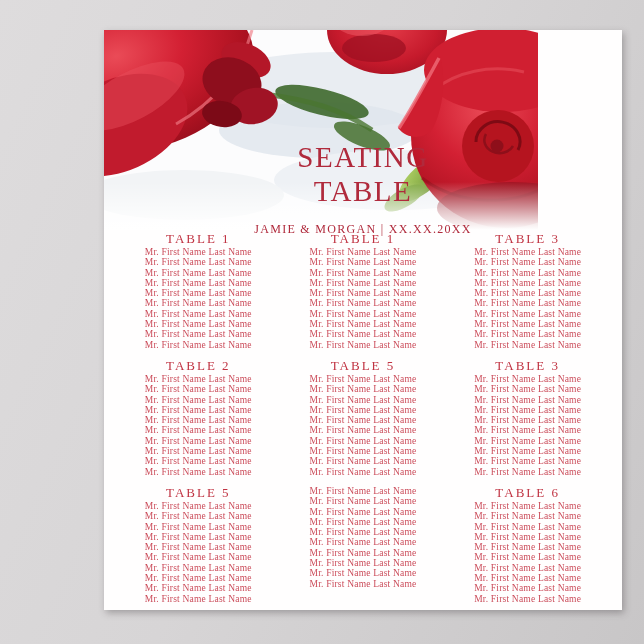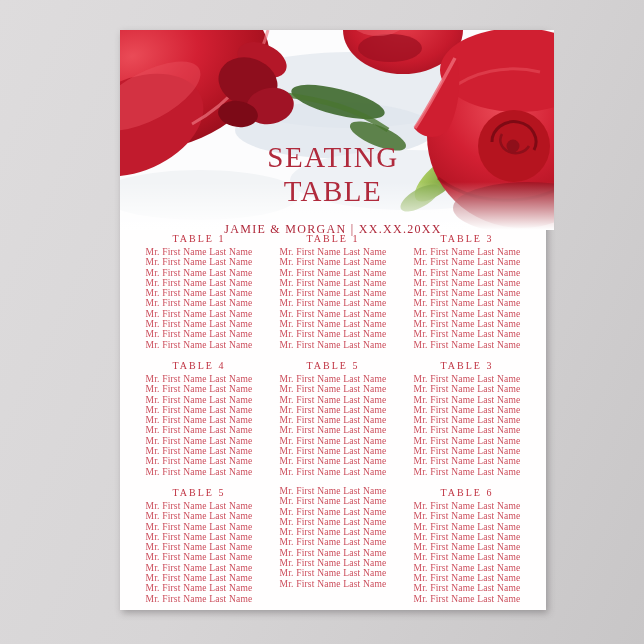--- a/index.html
+++ b/index.html
@@ -2,21 +2,21 @@
 <html style="--title-color: #b02a3c; --table-title-color: #c03342; --guest-color: #cb4c5a; --poster-bg: #fffefe;"><head>
 <meta charset="utf-8">
 <style>
   html,body { margin:0; padding:0; }
   .stage {
     position:relative; width:644px; height:644px; overflow:hidden;
     background: linear-gradient(115deg, #dedcdd 0%, #d7d5d6 48%, #c8c6c7 100%);
     font-family:"Liberation Serif", serif;
   }
   .poster {
-    position:absolute; left:120px; top:30px; width:426px; height:580px;
+    position:absolute; left:104px; top:30px; width:518px; height:580px;
     background: var(--poster-bg, #fffefe);
     box-shadow: 2px 3px 7px rgba(60,55,58,.35);
   }
   .photo {
     position:absolute; top:0; left:0; width:434px; height:200px; overflow:hidden;
   }
   .photo svg { display:block; }
   .titles {
     position:absolute; top:110px; left:0; width:100%;
     text-align:center; color: var(--title-color, #b02a3c);
@@ -27,21 +27,21 @@
   .subtitle {
     margin-top:14px; font-size:12px; letter-spacing:1.3px; white-space:nowrap;
   }
   .tables-grid {
     position:absolute; top:202px; left:14px; right:14px;
     display:grid; grid-template-columns:repeat(3,1fr);
     column-gap:4px; row-gap:9px;
   }
   .table-block { text-align:center; }
   .table-title {
-    font-size:10px; line-height:13px; letter-spacing:2px;
+    font-size:13px; line-height:13px; letter-spacing:2px;
     color: var(--table-title-color, #c03342); margin-bottom:2px; white-space:nowrap;
   }
   .guest-name {
     font-size:9.5px; line-height:10.3px; letter-spacing:.2px;
     color: var(--guest-color, #cb4c5a); white-space:nowrap;
   }
 </style>
 </head>
 <body>
 
@@ -165,21 +165,21 @@
           <div class="guest-name">Mr. First Name Last Name</div>
           <div class="guest-name">Mr. First Name Last Name</div>
           <div class="guest-name">Mr. First Name Last Name</div>
           <div class="guest-name">Mr. First Name Last Name</div>
           <div class="guest-name">Mr. First Name Last Name</div>
           <div class="guest-name">Mr. First Name Last Name</div>
           <div class="guest-name">Mr. First Name Last Name</div>
           <div class="guest-name">Mr. First Name Last Name</div>
         </div>
         <div class="table-block">
-          <div class="table-title">TABLE 4</div>
+          <div class="table-title">TABLE 2</div>
           <div class="guest-name">Mr. First Name Last Name</div>
           <div class="guest-name">Mr. First Name Last Name</div>
           <div class="guest-name">Mr. First Name Last Name</div>
           <div class="guest-name">Mr. First Name Last Name</div>
           <div class="guest-name">Mr. First Name Last Name</div>
           <div class="guest-name">Mr. First Name Last Name</div>
           <div class="guest-name">Mr. First Name Last Name</div>
           <div class="guest-name">Mr. First Name Last Name</div>
           <div class="guest-name">Mr. First Name Last Name</div>
           <div class="guest-name">Mr. First Name Last Name</div>

